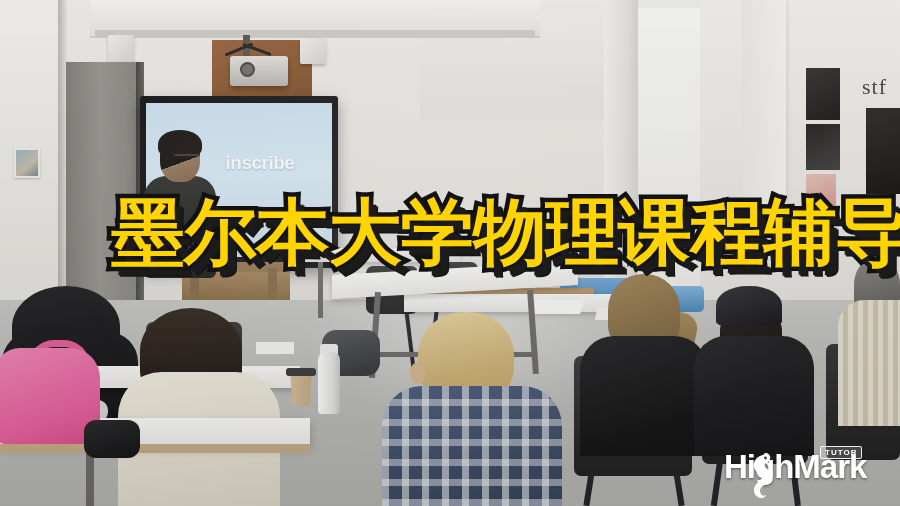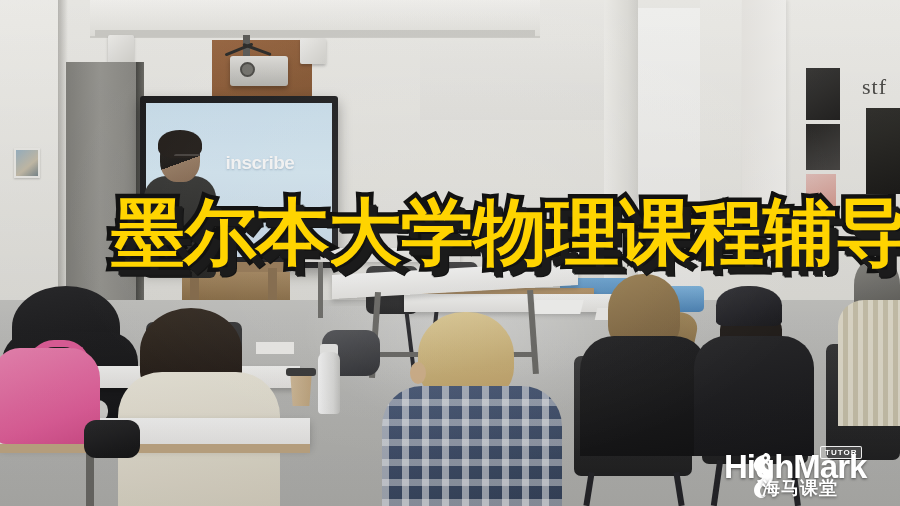--- a/index.html
+++ b/index.html
@@ -548,16 +548,15 @@
     <div id="title-text">墨尔本大学物理课程辅导</div>
   </div>
 
   <div id="watermark">
     <div id="wm-word">HighMark</div>
     <div id="wm-badge">TUTOR</div>
     <svg id="wm-seahorse" viewBox="0 0 30 48">
       <path d="M17 3c4 0 6 3 5 6 -1 3 -4 3 -5 5 -1 2 0 4 2 5 3 1 5 4 4 8 -1 5 -5 7 -8 9 -3 2 -4 5 -2 8 1 2 3 2 5 1 -1 3 -5 4 -8 2 -4 -2 -5 -7 -3 -11 2 -4 6 -6 8 -9 1 -2 0 -4 -2 -4 -3 0 -6 -2 -7 -6 -1 -5 2 -9 6 -11 2 -1 4 -1 5 -3z" fill="#ffffff"></path>
       <circle cx="17.5" cy="8" r="1.4" fill="#3a3a3a"></circle>
     </svg>
-    <div id="wm-cn">海马课堂</div>
   </div>
 
 </div>
 
 </body></html>

